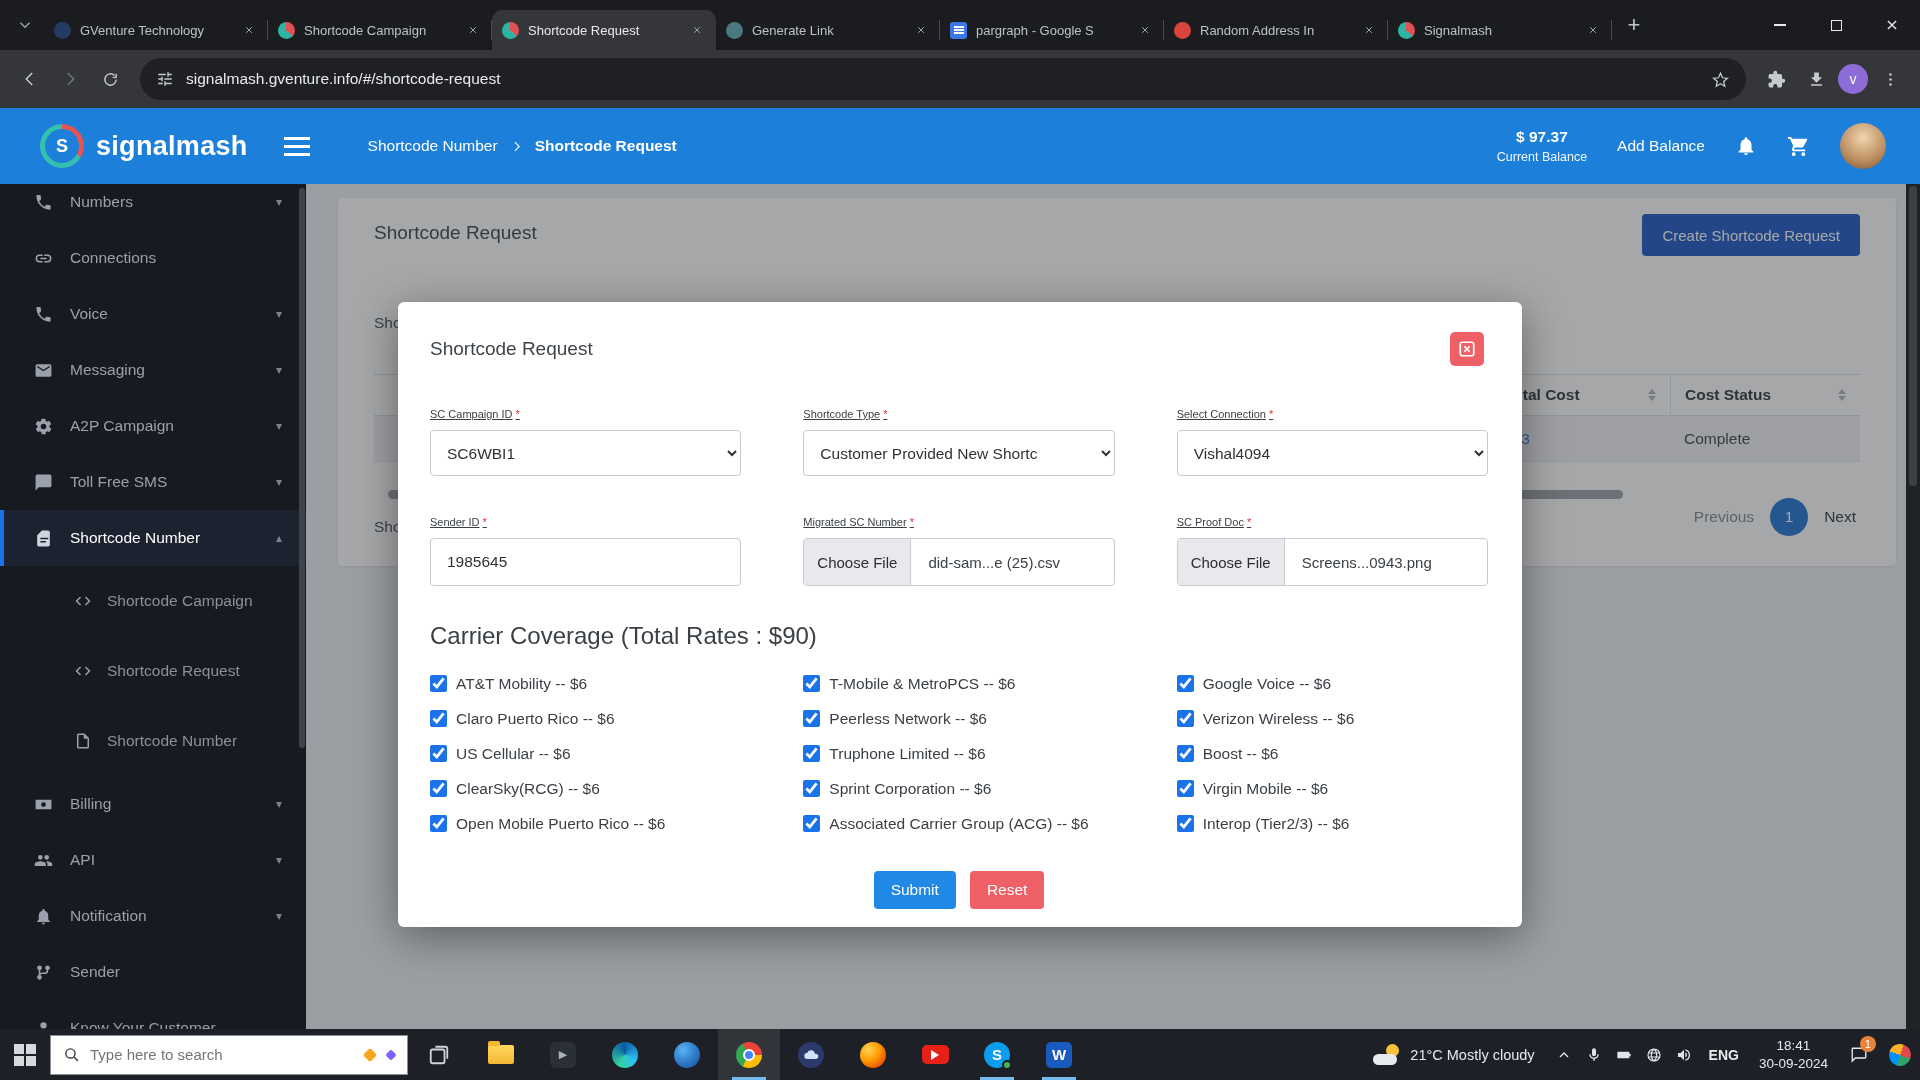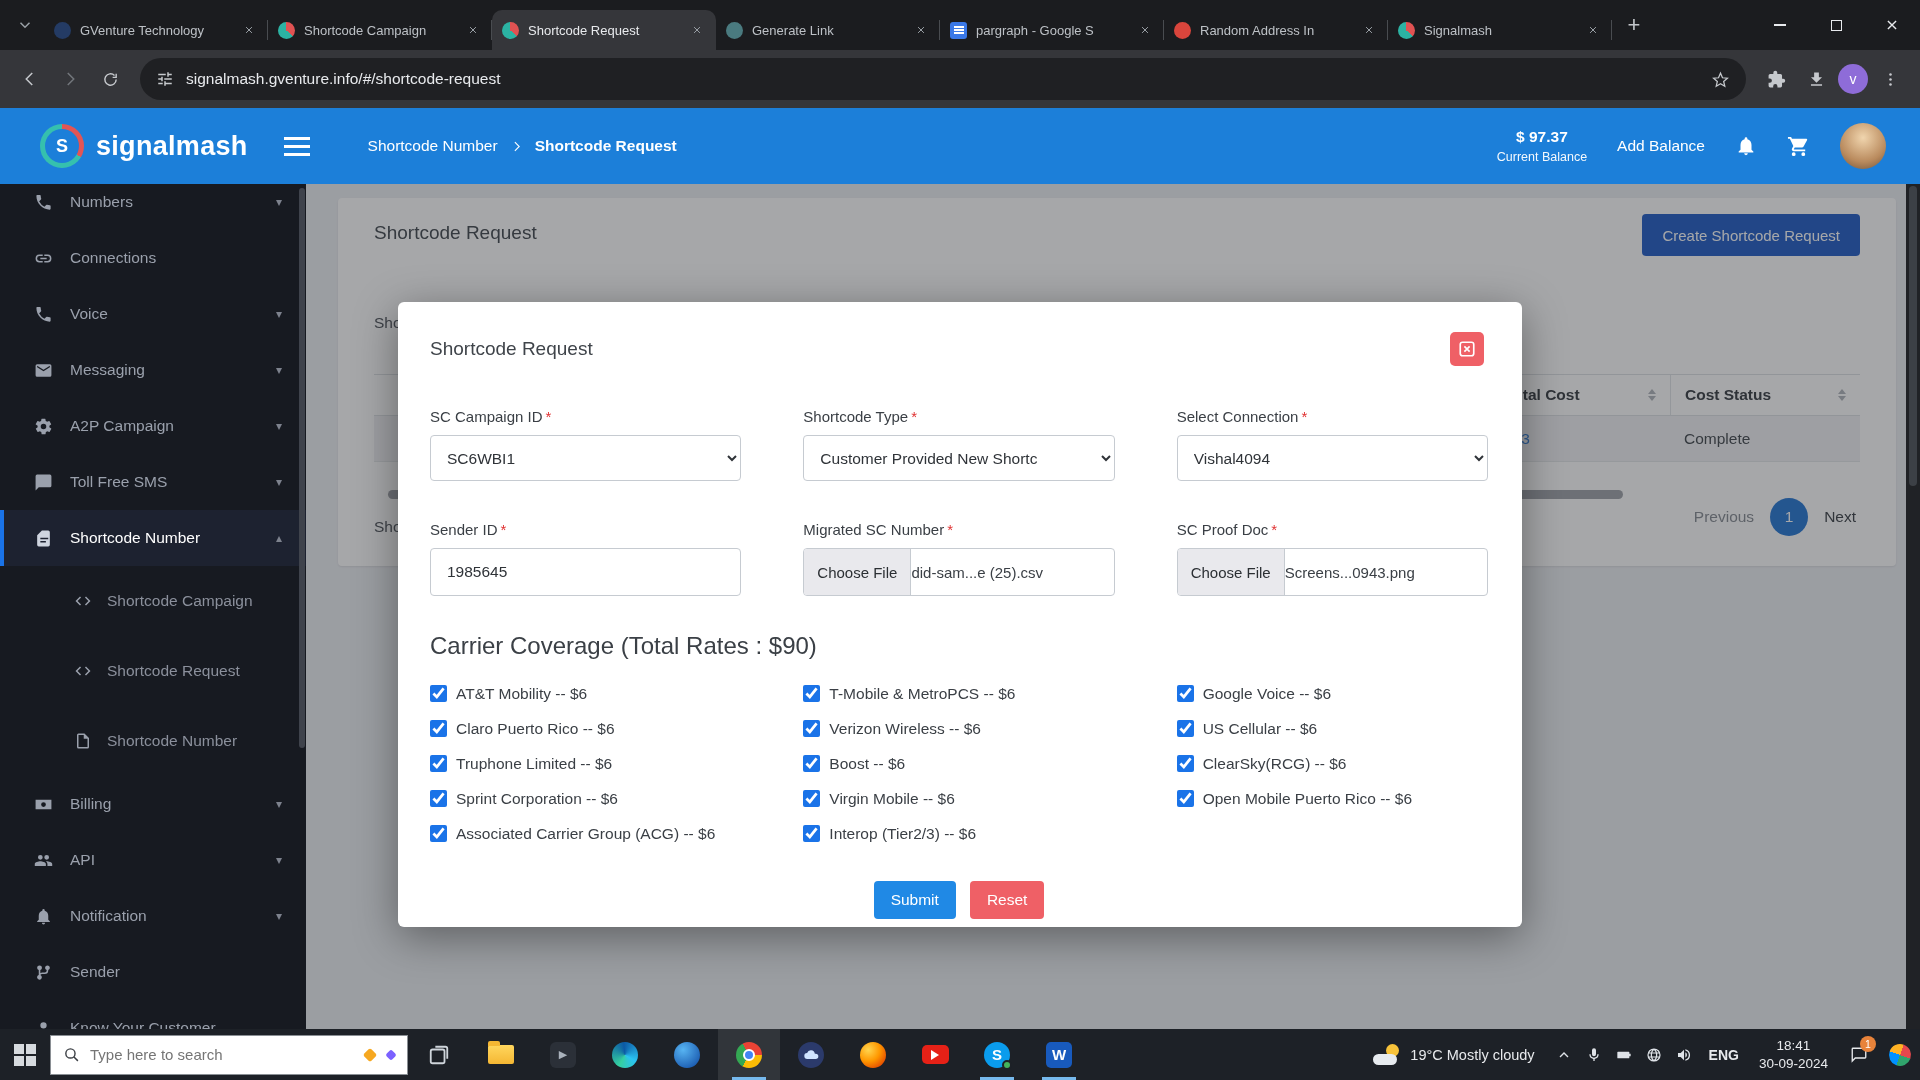--- a/index.html
+++ b/index.html
@@ -101,27 +101,27 @@
   .page-scroll{position:absolute;right:0;top:0;bottom:0;width:14px;background:#202226;z-index:6;}
   .page-scroll .thumb{position:absolute;top:2px;left:3px;width:8px;height:300px;border-radius:4px;background:#3c4046;}
 
   
   .modal{position:absolute;left:398px;top:302px;width:1124px;height:625px;background:#fff;border-radius:6px;box-shadow:0 10px 44px rgba(0,0,0,.4);z-index:30;}
   .modal-head{display:flex;align-items:center;justify-content:space-between;padding:30px 38px 0 32px;}
   .modal-title{font-size:19px;color:#3f444a;font-weight:500;}
   .close-btn{width:34px;height:34px;border-radius:5px;background:var(--danger_red,#ef6066);display:flex;align-items:center;justify-content:center;color:#fff;cursor:pointer;}
   .modal-body{padding:30px 34px 0 32px;}
   .form-grid{display:grid;grid-template-columns:1fr 1fr 1fr;column-gap:62px;row-gap:40px;margin-top:12px;}
-  .f-label{display:block;font-size:15px;color:#3a3f45;margin-bottom:10px;}
+  .f-label{display:block;font-size:11px;color:#3a3f45;margin-bottom:10px;text-decoration:underline;}
   .req{color:#e03131;margin-left:3px;}
   .f-select{width:100%;height:46px;border:1px solid #c6cbd1;border-radius:4px;font-size:15.5px;color:#2f3338;padding:0 12px;background:#fff;}
   .f-input{width:100%;height:48px;border:1px solid #c6cbd1;border-radius:4px;font-size:15.5px;color:#2f3338;padding:0 16px;}
   .file-box{width:100%;height:48px;border:1px solid #c6cbd1;border-radius:4px;display:flex;align-items:center;overflow:hidden;cursor:pointer;}
   .file-btn{height:100%;display:flex;align-items:center;padding:0 13px;background:#e9e9ed;border-right:1px solid #c6cbd1;font-size:15px;color:#2b2f33;white-space:nowrap;}
-  .file-name{padding:0 0;font-size:15px;color:#3b4046;white-space:nowrap;overflow:hidden;}
+  .file-name{padding:0 17px;font-size:15px;color:#3b4046;white-space:nowrap;overflow:hidden;}
   .carrier-title{margin-top:36px;font-size:24px;color:#3b4046;}
   .carrier-grid{display:grid;grid-template-columns:1fr 1fr 1fr;column-gap:62px;margin-top:16px;}
   .ck{display:flex;align-items:center;gap:9px;height:35px;font-size:15.5px;color:#3a3f45;cursor:pointer;}
   .ck input{width:17px;height:17px;accent-color:var(--accent_blue,#1a73e8);flex:none;}
   .modal-actions{display:flex;justify-content:center;gap:14px;margin-top:30px;}
   .btn{height:38px;padding:0 17px;border:none;border-radius:4px;color:#fff;font-size:15.5px;cursor:pointer;}
   .btn-submit{background:var(--submit_blue,#2089e5);}
   .btn-reset{background:var(--danger_red,#ef6066);}
 
   
@@ -677,20 +677,24 @@
       <label class="ck">
           <input type="checkbox" checked="" style="">
           <span>Google Voice -- $6</span>
         </label>
       <label class="ck">
           <input type="checkbox" checked="" style="">
           <span>Claro Puerto Rico -- $6</span>
         </label>
       <label class="ck">
           <input type="checkbox" checked="" style="">
+          <span>Peerless Network -- $6</span>
+        </label>
+      <label class="ck">
+          <input type="checkbox" checked="" style="">
           <span>Verizon Wireless -- $6</span>
         </label>
       <label class="ck">
           <input type="checkbox" checked="" style="">
           <span>US Cellular -- $6</span>
         </label>
       <label class="ck">
           <input type="checkbox" checked="" style="">
           <span>Truphone Limited -- $6</span>
         </label>
@@ -789,21 +793,21 @@
     </div>
   <div class="tslot open">
       <span class="ic-skype">S<em></em></span>
     </div>
   <div class="tslot open">
       <span class="ic-word">W</span>
     </div>
   <div class="tray">
     <div class="weather">
       <span class="wicon"></span>
-      <span>19°C Mostly cloudy</span>
+      <span>21°C Mostly cloudy</span>
     </div>
     <div class="tray-ic">
         <svg class="ic" width="16" height="16" style="transform:rotate(180deg)">
           <use href="#i-chev-down"></use>
         </svg>
       </div>
     <div class="tray-ic">
         <svg class="ic" width="16" height="16">
           <use href="#i-mic"></use>
         </svg>

